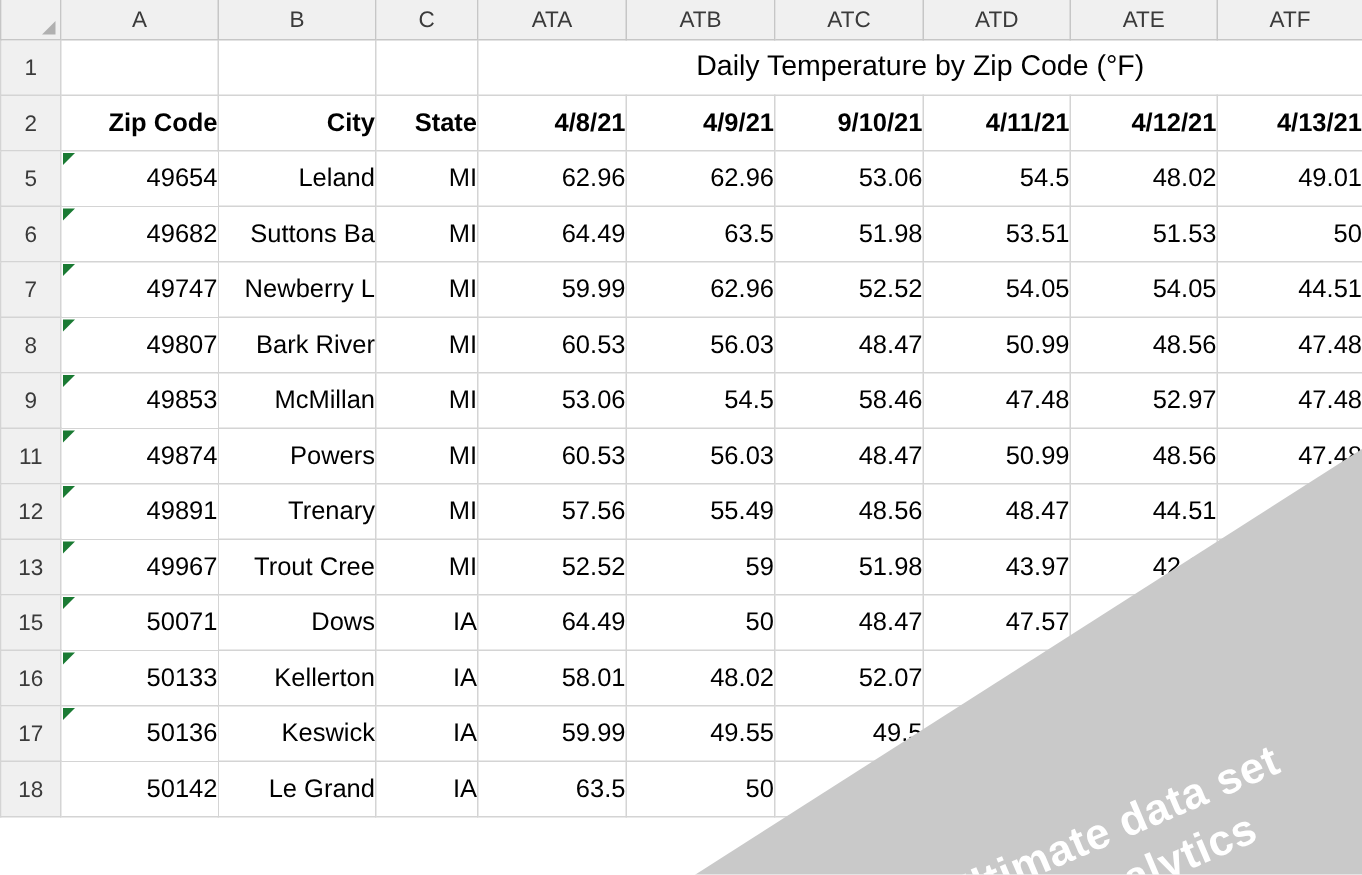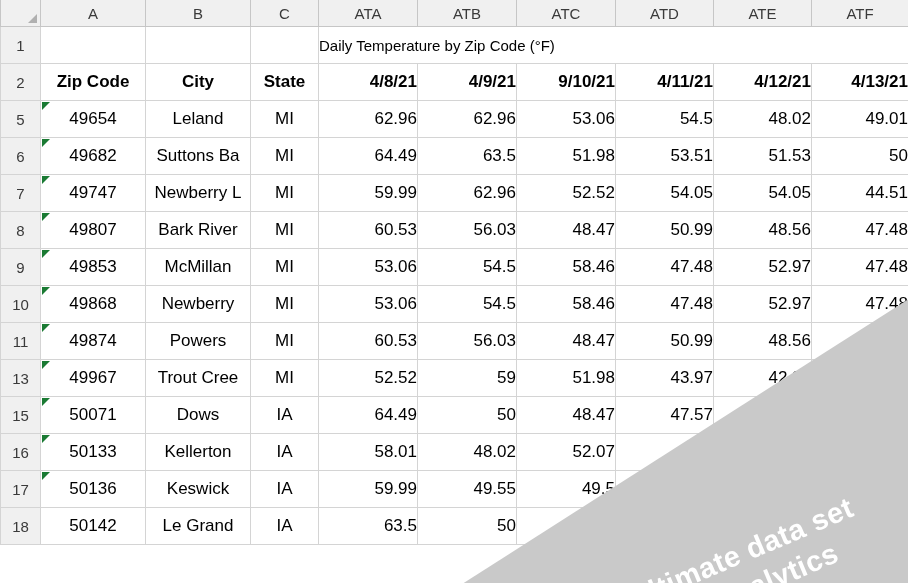--- a/index.html
+++ b/index.html
@@ -69,38 +69,39 @@
   }
   td.cell {
     height: 36px;
     font-size: 17px;
     color: #000000;
     vertical-align: middle;
     padding: 0 6px;
     background: #ffffff;
   }
   td.cell.num { text-align: right; }
-  td.cell.txt { text-align: center; }
+  td.cell.txt { text-align: right; }
   td.cell.bold { font-weight: bold; }
   
   td.flag {
     position: relative;
   }
   td.flag .mark {
     position: absolute;
     left: 1px;
     top: 1px;
     width: 0;
     height: 0;
     border-top: 8px solid #1a7a33;
     border-right: 8px solid transparent;
   }
   td.title-merged {
+    text-align: center;
     font-weight: bold;
-    font-size: 15px;
+    font-size: 19px;
   }
   td.blank { background: #ffffff; }
   
   #watermark {
     position: absolute;
     right: -10px;
     bottom: -10px;
     width: 520px;
     height: 330px;
     pointer-events: none;
@@ -241,42 +242,42 @@
           <td class="cell txt">McMillan</td>
           <td class="cell txt">MI</td>
           <td class="cell num">53.06</td>
           <td class="cell num">54.5</td>
           <td class="cell num">58.46</td>
           <td class="cell num">47.48</td>
           <td class="cell num">52.97</td>
           <td class="cell num">47.48</td>
         </tr>
         <tr>
-          <td class="rowhead">10</td>
-          <td class="cell txt flag"><span class="mark"></span>49868</td>
-          <td class="cell txt">Newberry</td>
-          <td class="cell txt">MI</td>
-          <td class="cell num">53.06</td>
-          <td class="cell num">54.5</td>
-          <td class="cell num">58.46</td>
-          <td class="cell num">47.48</td>
-          <td class="cell num">52.97</td>
-          <td class="cell num">47.48</td>
-        </tr>
-        <tr>
           <td class="rowhead">11</td>
           <td class="cell txt flag"><span class="mark"></span>49874</td>
           <td class="cell txt">Powers</td>
           <td class="cell txt">MI</td>
           <td class="cell num">60.53</td>
           <td class="cell num">56.03</td>
           <td class="cell num">48.47</td>
           <td class="cell num">50.99</td>
           <td class="cell num">48.56</td>
           <td class="cell num">47.48</td>
+        </tr>
+        <tr>
+          <td class="rowhead">12</td>
+          <td class="cell txt flag"><span class="mark"></span>49891</td>
+          <td class="cell txt">Trenary</td>
+          <td class="cell txt">MI</td>
+          <td class="cell num">57.56</td>
+          <td class="cell num">55.49</td>
+          <td class="cell num">48.56</td>
+          <td class="cell num">48.47</td>
+          <td class="cell num">44.51</td>
+          <td class="cell num"></td>
         </tr>
         <tr>
           <td class="rowhead">13</td>
           <td class="cell txt flag"><span class="mark"></span>49967</td>
           <td class="cell txt">Trout Cree</td>
           <td class="cell txt">MI</td>
           <td class="cell num">52.52</td>
           <td class="cell num">59</td>
           <td class="cell num">51.98</td>
           <td class="cell num">43.97</td>

